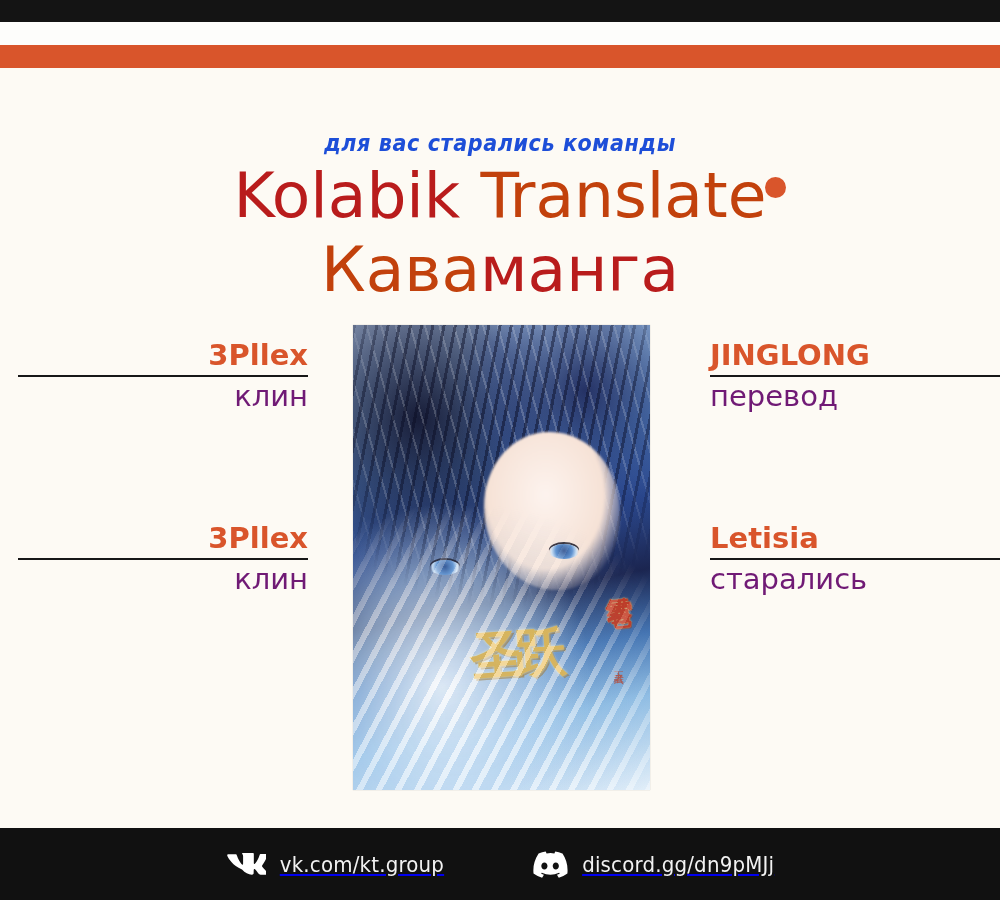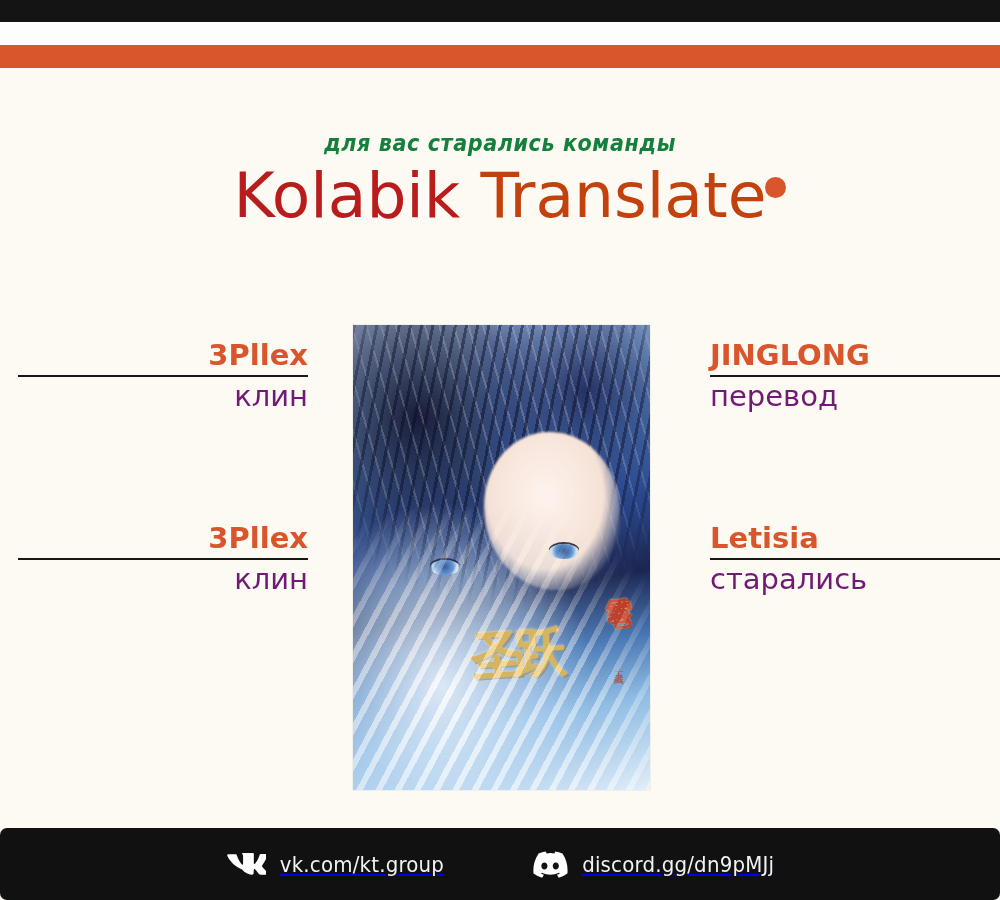--- a/index.html
+++ b/index.html
@@ -50,21 +50,21 @@
   .subtitle {
     position: absolute;
     top: 62px;
     width: 1000px;
     text-align: center;
     font-family: "DejaVu Sans Condensed", "Liberation Sans Narrow", "Liberation Sans", sans-serif;
     font-style: italic;
     font-weight: bold;
     font-size: 23px;
     letter-spacing: 0.6px;
-    color: #15803d;
+    color: #1d4ed8;
     white-space: nowrap;
   }
 
   .title-line1 {
     position: absolute;
     top: 96px;
     width: 1000px;
     text-align: center;
     font-family: "DejaVu Sans", sans-serif;
     font-size: 63px;
@@ -240,21 +240,20 @@
   .footer {
     position: absolute;
     left: 0;
     top: 828px;
     width: 1000px;
     height: 72px;
     background: #111111;
     display: flex;
     align-items: center;
     justify-content: center;
-    border-radius: 7px;
   }
   .social {
     display: flex;
     align-items: center;
     gap: 14px;
   }
   .social + .social { margin-left: 88px; }
   .social .label {
     font-family: "DejaVu Sans Condensed", "Liberation Sans", sans-serif;
     font-size: 22px;
@@ -273,20 +272,23 @@
 
 <div class="page">
 
   <div class="subtitle">для вас старались команды</div>
 
   <div class="title-line1">
     <span class="t-orange">Kolabik</span><span class="t-dark"> Translate</span>
   </div>
   <div class="title-dot"></div>
 
+  <div class="title-line2">
+    <span class="t-dark">Кава</span><span class="t-orange">манга</span>
+  </div>
 
   <div class="credit left credit-r1">
     <div class="nick">3Pllex</div>
     <div class="rule"></div>
     <div class="role">клин</div>
   </div>
 
   <div class="credit right credit-r1">
     <div class="nick">JINGLONG</div>
     <div class="rule"></div>

